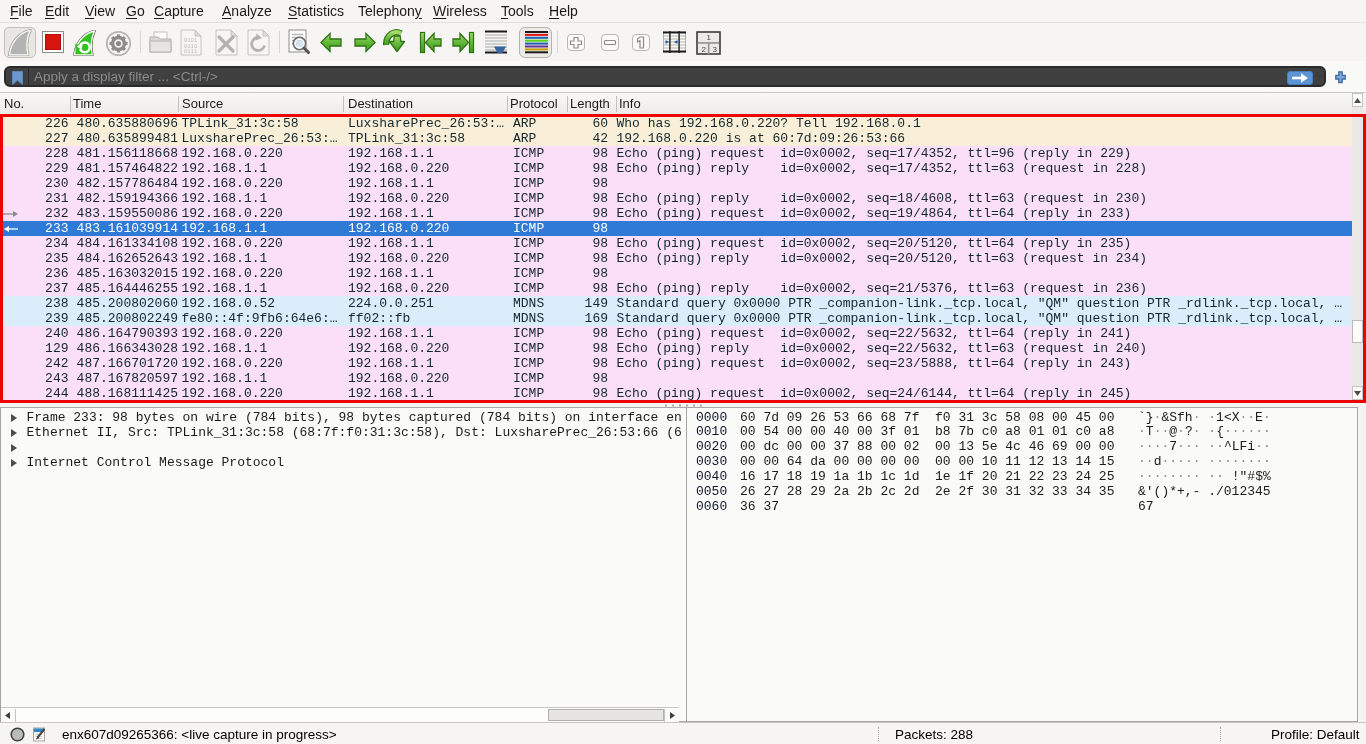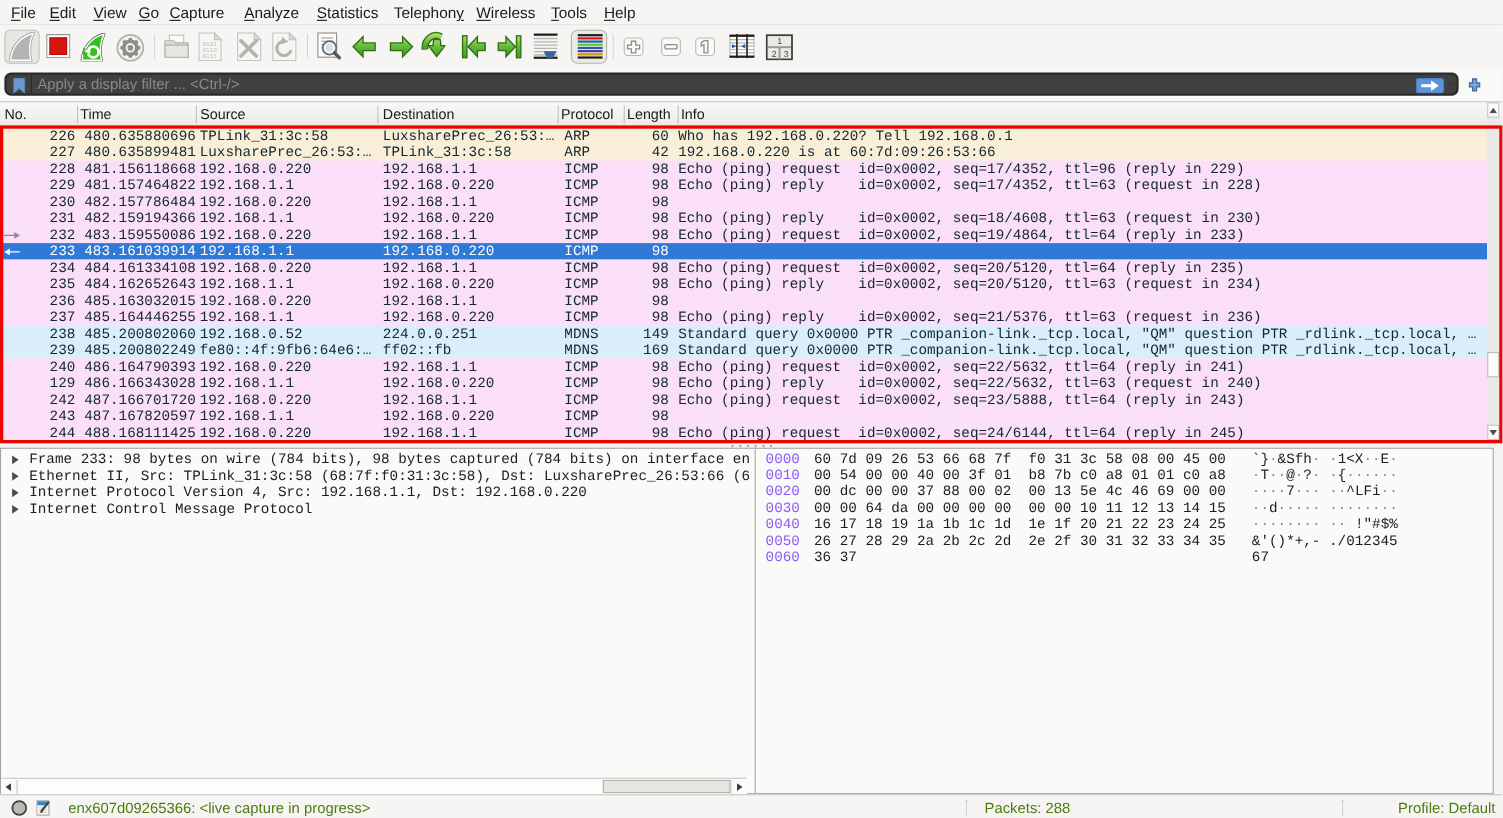--- a/index.html
+++ b/index.html
@@ -56,33 +56,33 @@
 .pane{position:absolute;background:#fafaf9;border:1px solid #a7a5a2;box-sizing:border-box}
 #details{left:0;top:407px;width:688px;height:315px}
 #hexpane{left:686px;top:407px;width:672px;height:315px}
 .dline{position:absolute;left:0;width:100%;height:15px;font-family:"Liberation Mono",monospace;
  font-size:13px;line-height:15px;color:#1c1c1c;white-space:pre;overflow:hidden}
 .tri{position:absolute;left:10px;top:4px;width:0;height:0;border-left:6px solid #4c4c4c;
  border-top:4px solid transparent;border-bottom:4px solid transparent}
 .dtx{position:absolute;left:25.5px}
 .hline{position:absolute;width:100%;height:15px;font-family:"Liberation Mono",monospace;
  font-size:13px;line-height:15px;white-space:pre;color:#1c1c1c}
-.hoff{position:absolute;left:9px;color:#8b5cf6}
+.hoff{position:absolute;left:9px;color:#0f172a}
 .hhex{position:absolute;left:53px}
 .hasc{position:absolute;left:451px}
 .gd{color:#8f8d8a}
 
 #hsb{position:absolute;left:0px;top:299px;width:678px;height:15px;background:#fdfdfc;
  border-top:1px solid #c7c5c2;box-sizing:border-box}
 #hthumb{position:absolute;left:547px;top:1px;width:116px;height:12px;background:#e6e5e2;
  border:1px solid #b2b0ad;box-sizing:border-box}
 .hbtn{position:absolute;top:1px;width:15px;height:13px;background:#fbfbfa;box-sizing:border-box}
 
 #statusbar{position:absolute;left:0;top:722px;width:1366px;height:22px;background:#f6f5f3;
- border-top:1px solid #c9c7c4;box-sizing:border-box;font-size:13.5px;color:#4d7c0f}
+ border-top:1px solid #c9c7c4;box-sizing:border-box;font-size:13.5px;color:#000000}
 .dots{position:absolute;border-left:1px dotted #b0aeab;top:4px;height:14px;width:0}
 </style>
 </head>
 <body>
 
 <div id="menubar">
  <span style="left:10px"><u>F</u>ile</span>
  <span style="left:45px"><u>E</u>dit</span>
  <span style="left:85px"><u>V</u>iew</span>
  <span style="left:126px"><u>G</u>o</span>
@@ -375,21 +375,21 @@
       <circle cx="1.5" cy="9" r="1"></circle>
       <circle cx="1.5" cy="16" r="1"></circle>
       <circle cx="1.5" cy="23" r="1"></circle>
       <circle cx="1.5" cy="30" r="1"></circle>
     </g>
 </svg>
 
 <div class="pane" id="details">
     <div class="dline" style="top:1.5px"><span class="tri"></span><span class="dtx">Frame 233: 98 bytes on wire (784 bits), 98 bytes captured (784 bits) on interface en</span></div>
     <div class="dline" style="top:16.5px"><span class="tri"></span><span class="dtx">Ethernet II, Src: TPLink_31:3c:58 (68:7f:f0:31:3c:58), Dst: LuxsharePrec_26:53:66 (6</span></div>
-    <div class="dline" style="top:31.5px"><span class="tri"></span><span class="dtx">Internet Protocol Version 4, Src: 192.168.1.1, Dst: 192.168.0.220</span></div>
+    <div class="dline" style="top:31.5px"><span class="tri"></span></div>
     <div class="dline" style="top:46.5px"><span class="tri"></span><span class="dtx">Internet Control Message Protocol</span></div>
  <div id="hsb">
    <div class="hbtn" style="left:0;border-right:1px solid #c7c5c2"></div>
    <svg class="abs" style="left:4px;top:4px" width="5" height="7" viewBox="0 0 5 7">
         <path d="M5,0 L5,7 L0,3.5 Z" fill="#3e3e3e"></path>
       </svg>
    <div id="hthumb"></div>
    <div class="hbtn" style="left:663px;border-left:1px solid #c7c5c2"></div>
    <svg class="abs" style="left:669px;top:4px" width="5" height="7" viewBox="0 0 5 7">
         <path d="M0,0 L0,7 L5,3.5 Z" fill="#3e3e3e"></path>

